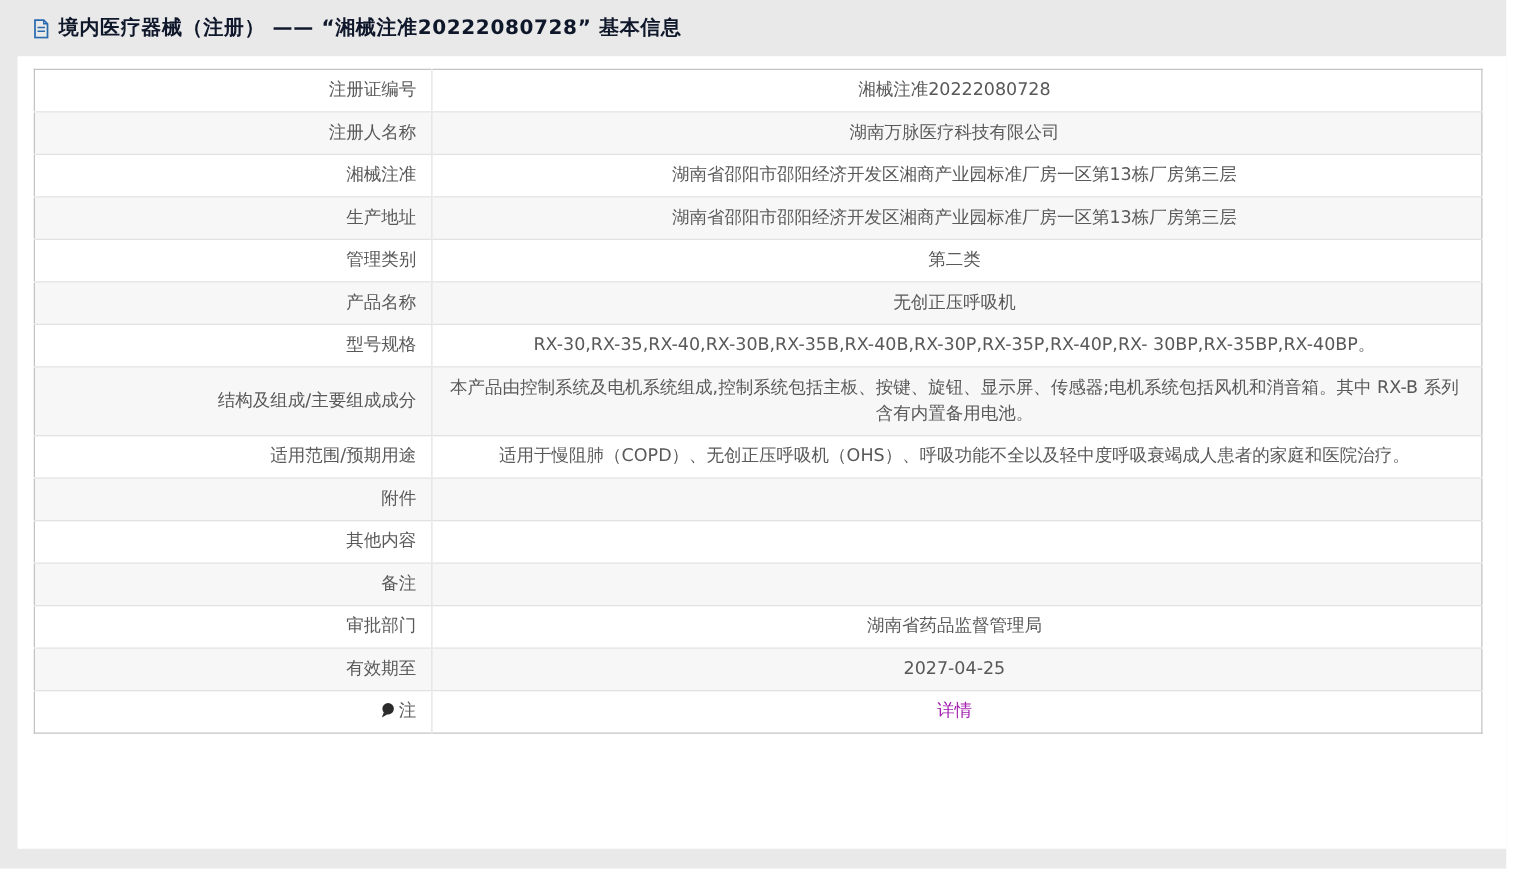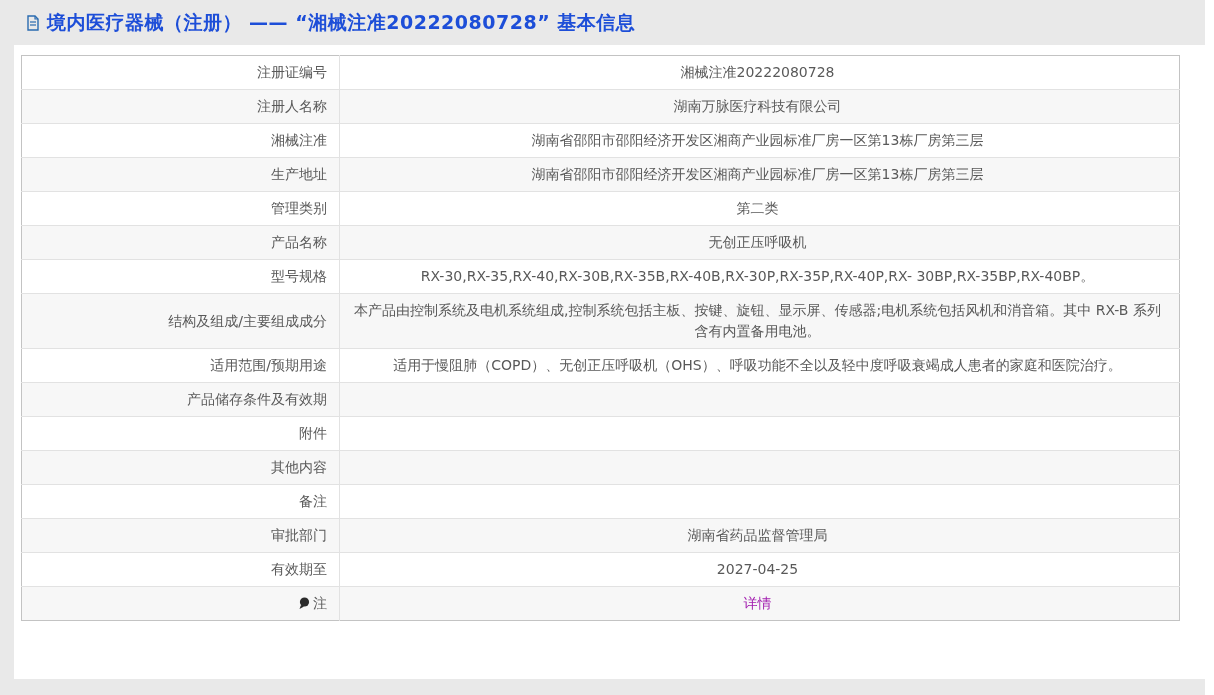--- a/index.html
+++ b/index.html
@@ -14,31 +14,31 @@
     background: #e9e9e9;
   }
   .page-header {
     height: 45px;
     display: flex;
     align-items: center;
     padding-left: 26px;
   }
   .doc-icon { display: inline-flex; margin-right: 7px; margin-top: 1px; }
   .page-title {
-    color: #1d4ed8;
-    font-size: 19px;
+    color: #0f172a;
+    font-size: 16px;
     font-weight: bold;
     letter-spacing: 0.5px;
   }
   .panel {
     margin-left: 14px;
     width: 1191px;
     height: 634px;
     background: #ffffff;
-    padding: 10px 19px 14px 7px;
+    padding: 10px 19px 14px 13px;
   }
   table.info-table {
     width: 1159px;
     border-collapse: collapse;
     table-layout: fixed;
     background: #ffffff;
     border: 1px solid #c3c3c3;
   }
   table.info-table col.c-label { width: 318px; }
   table.info-table tr:nth-child(even) { background: #f7f7f7; }
@@ -122,24 +122,20 @@
           </tr>
           <tr>
             <td class="label-cell"><span>结构及组成/主要组成成分</span></td>
             <td class="value-cell"><span>本产品由控制系统及电机系统组成,控制系统包括主板、按键、旋钮、显示屏、传感器;电机系统包括风机和消音箱。其中 RX-B 系列含有内置备用电池。</span></td>
           </tr>
           <tr>
             <td class="label-cell"><span>适用范围/预期用途</span></td>
             <td class="value-cell"><span>适用于慢阻肺（COPD）、无创正压呼吸机（OHS）、呼吸功能不全以及轻中度呼吸衰竭成人患者的家庭和医院治疗。</span></td>
           </tr>
           <tr>
-            <td class="label-cell"><span>产品储存条件及有效期</span></td>
-            <td class="value-cell"><span></span></td>
-          </tr>
-          <tr>
             <td class="label-cell"><span>附件</span></td>
             <td class="value-cell"><span></span></td>
           </tr>
           <tr>
             <td class="label-cell"><span>其他内容</span></td>
             <td class="value-cell"><span></span></td>
           </tr>
           <tr>
             <td class="label-cell"><span>备注</span></td>
             <td class="value-cell"><span></span></td>

